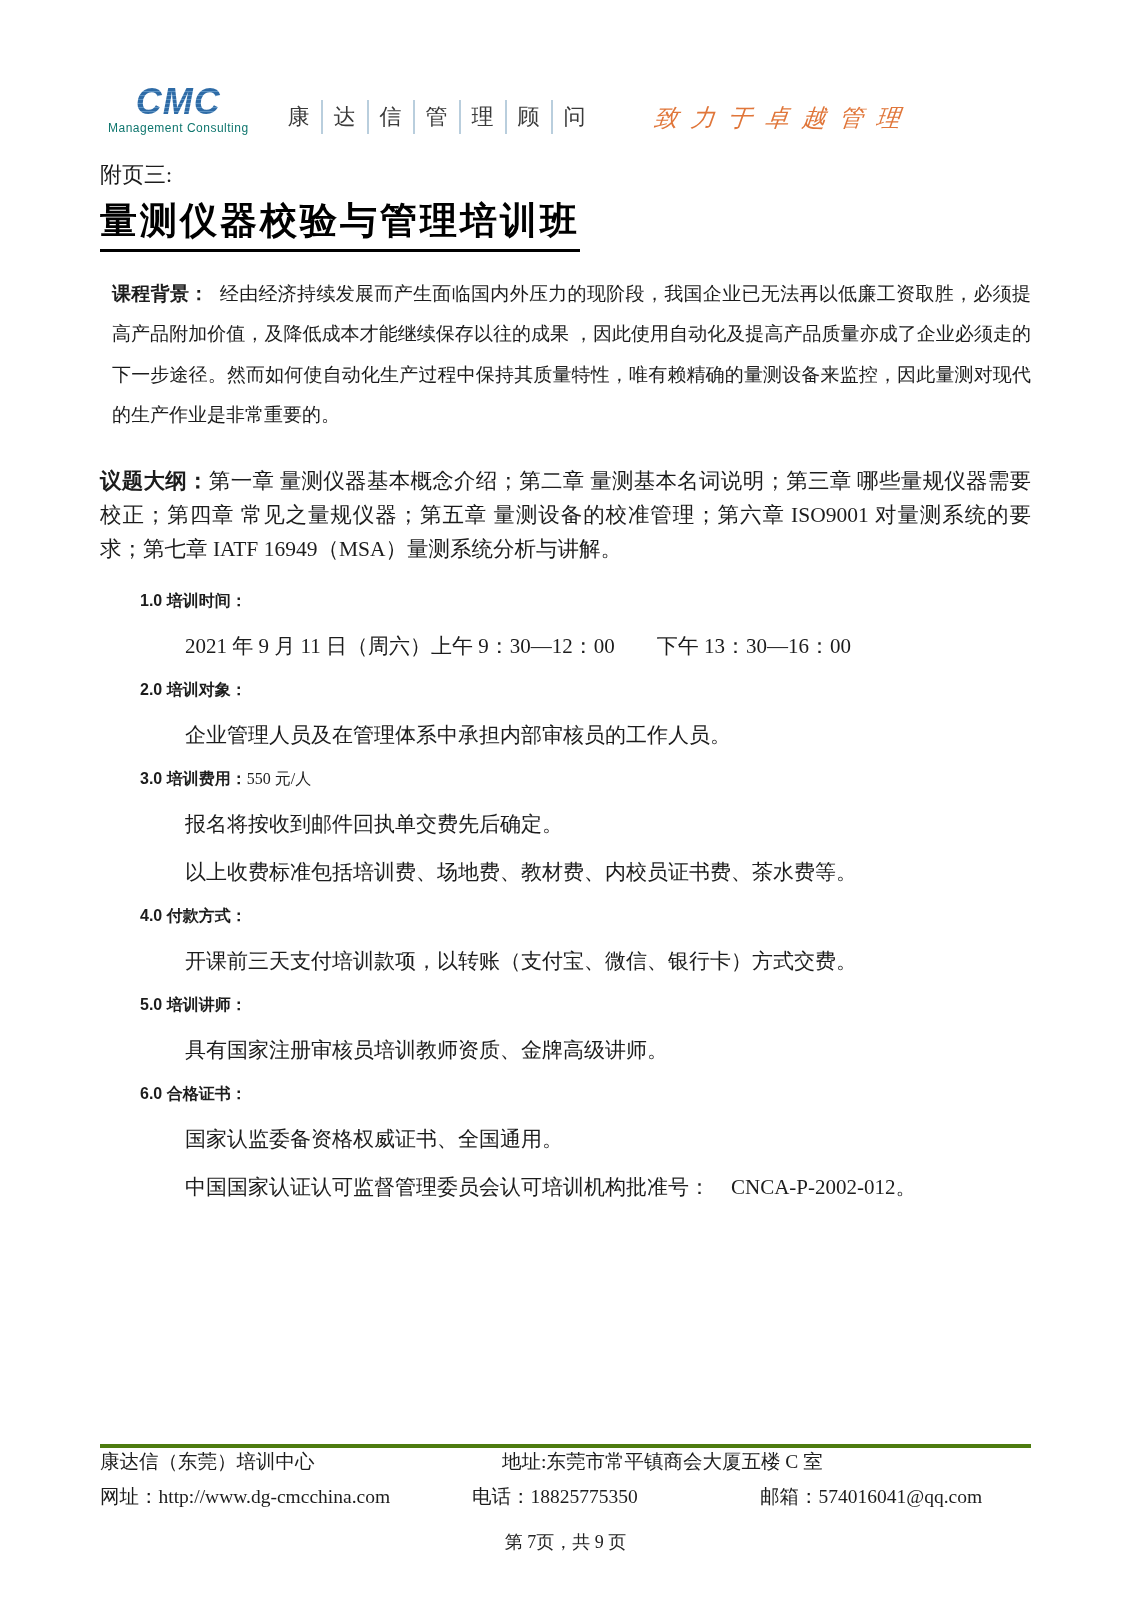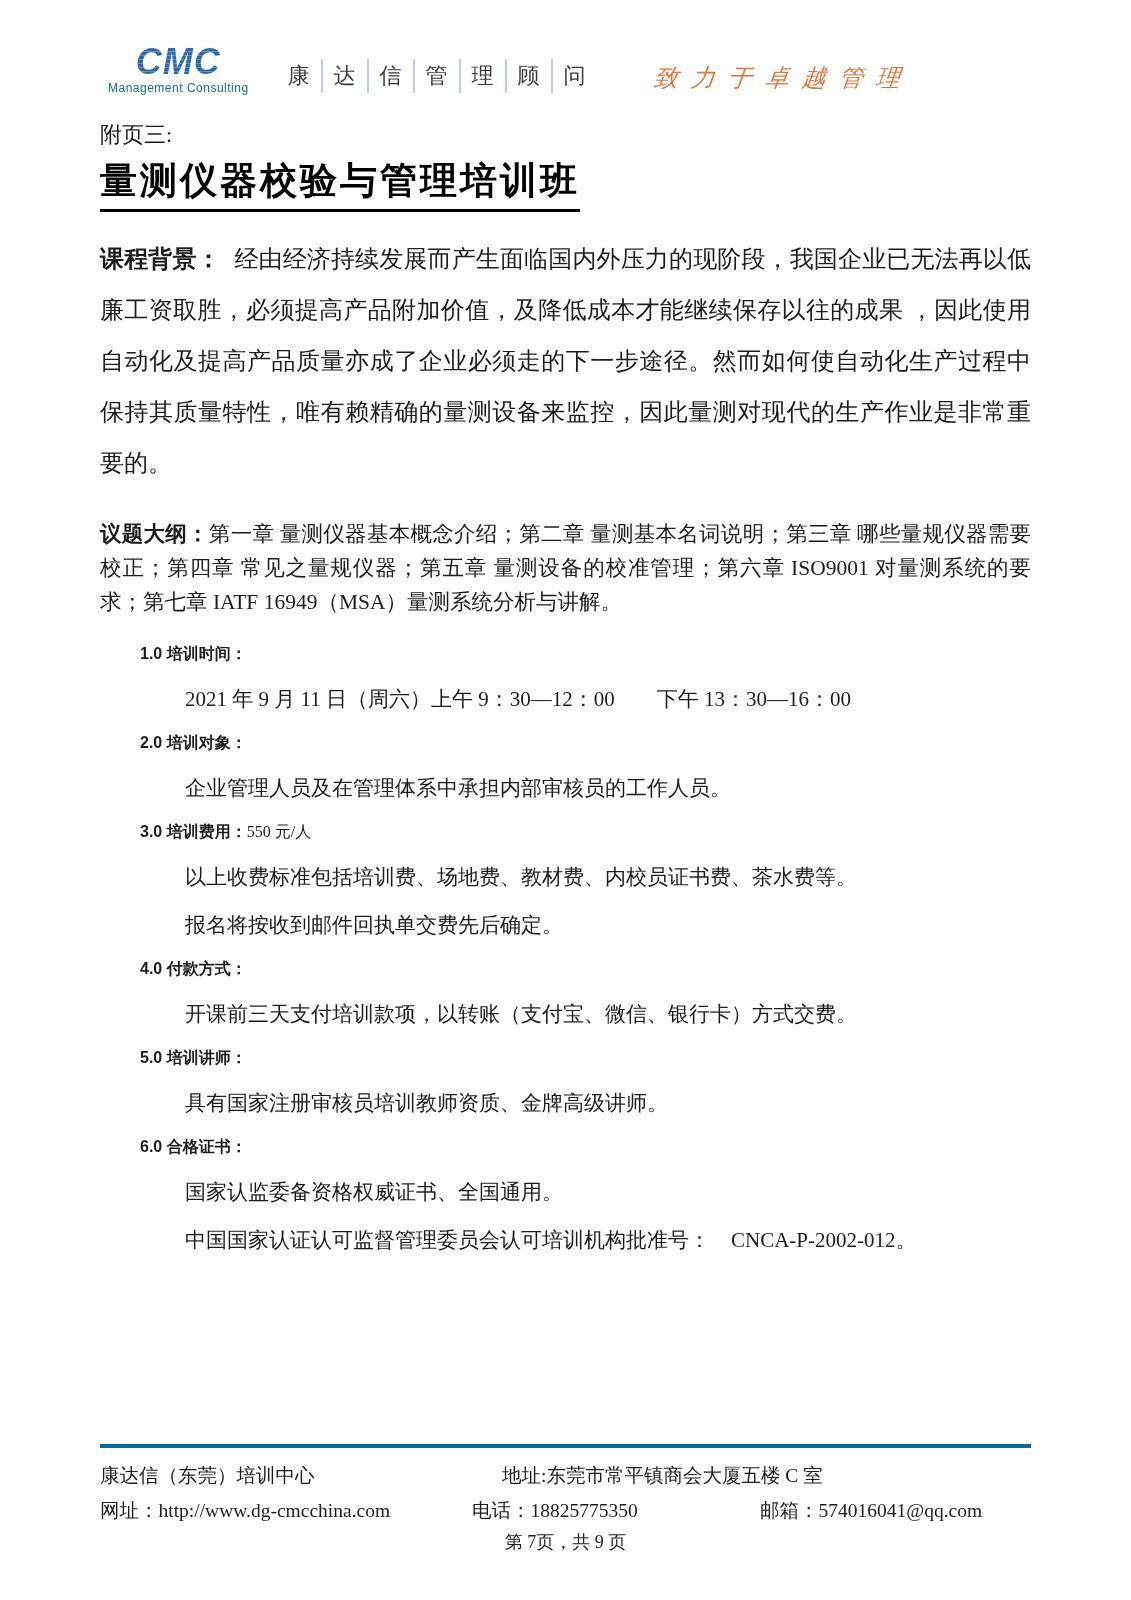--- a/index.html
+++ b/index.html
@@ -8,21 +8,21 @@
     width:1131px;height:1600px;
     margin:0 auto;
     background:#ffffff;
     font-family:"Liberation Serif","DejaVu Serif",serif;
     color:#1c1c1c;
     overflow:hidden;
   }
   .content{padding:0 100px;}
 
   
-  .header{display:flex;align-items:center;padding:44px 0 0 8px;}
+  .header{display:flex;align-items:flex-end;padding:44px 0 0 8px;margin-top:40px;}
   .logo-block{display:flex;flex-direction:column;align-items:center;line-height:1;}
   .logo-main{
     font-family:"Liberation Sans","DejaVu Sans",sans-serif;
     font-weight:bold;font-style:italic;
     font-size:36px;color:#2e6ba6;letter-spacing:1px;
     background:repeating-linear-gradient(180deg,#2e6ba6 0 3px,#5d93c4 3px 4px);
     -webkit-background-clip:text;background-clip:text;
     -webkit-text-fill-color:transparent;
   }
   .logo-sub{
@@ -51,21 +51,21 @@
   .page-label{font-size:22px;margin:26px 0 0 0;}
   .doc-title-wrap{text-align:left;margin-top:6px;}
   .doc-title{
     display:inline-block;
     font-family:"Liberation Sans","DejaVu Sans",sans-serif;
     font-weight:bold;font-size:37px;letter-spacing:3px;color:#000;
     border-bottom:3px solid #000;padding-bottom:3px;
   }
 
   
-  .para-bg{font-size:24px;line-height:2.12;text-align:justify;margin-top:22px;}
+  .para-bg{font-size:19px;line-height:2.12;text-align:justify;margin-top:22px;margin-left:12px;}
   .para-bg .lbl{font-family:"Liberation Sans","DejaVu Sans",sans-serif;font-weight:bold;}
   .para-bg .lbl::after{content:"\00a0\00a0";}
 
   
   .para-agenda{font-size:21.5px;line-height:1.58;text-align:justify;margin-top:30px;}
   .para-agenda .lbl{font-family:"Liberation Sans","DejaVu Sans",sans-serif;font-weight:bold;}
 
   
   .sections{margin-top:24px;}
   .sec{margin-bottom:6px;}
@@ -76,22 +76,21 @@
   }
   .sec-heading .inline-val{
     font-family:"Liberation Serif","DejaVu Serif",serif;
     font-weight:normal;
   }
   .sec-line{font-size:21px;margin:20px 0 0 85px;}
 
   
   .footer{
     position:absolute;left:100px;right:100px;top:1444px;
-    border-top:4px solid #0369a1;
-    padding-top:14px;
+    border-top:4px solid #4d7c0f;
     font-size:19.5px;
   }
   .f-row{display:grid;grid-template-columns:372px 288px 1fr;margin-bottom:8px;}
   .f-cell{white-space:nowrap;}
   .page-num{
     position:absolute;left:0;right:0;top:1530px;
     text-align:center;font-size:18px;color:#222;
   }
 </style>
 </head>
@@ -138,22 +137,22 @@
         <div class="sec-line">2021 年 9 月 11 日（周六）上午 9：30—12：00　　下午 13：30—16：00</div>
       </div>
 
       <div class="sec">
         <div class="sec-heading"><span>2.0 培训对象：</span></div>
         <div class="sec-line">企业管理人员及在管理体系中承担内部审核员的工作人员。</div>
       </div>
 
       <div class="sec">
         <div class="sec-heading"><span>3.0 培训费用：</span><span class="inline-val">550 元/人</span></div>
+        <div class="sec-line">报名将按收到邮件回执单交费先后确定。</div>
         <div class="sec-line">以上收费标准包括培训费、场地费、教材费、内校员证书费、茶水费等。</div>
-        <div class="sec-line">报名将按收到邮件回执单交费先后确定。</div>
       </div>
 
       <div class="sec">
         <div class="sec-heading"><span>4.0 付款方式：</span></div>
         <div class="sec-line">开课前三天支付培训款项，以转账（支付宝、微信、银行卡）方式交费。</div>
       </div>
 
       <div class="sec">
         <div class="sec-heading"><span>5.0 培训讲师：</span></div>
         <div class="sec-line">具有国家注册审核员培训教师资质、金牌高级讲师。</div>

